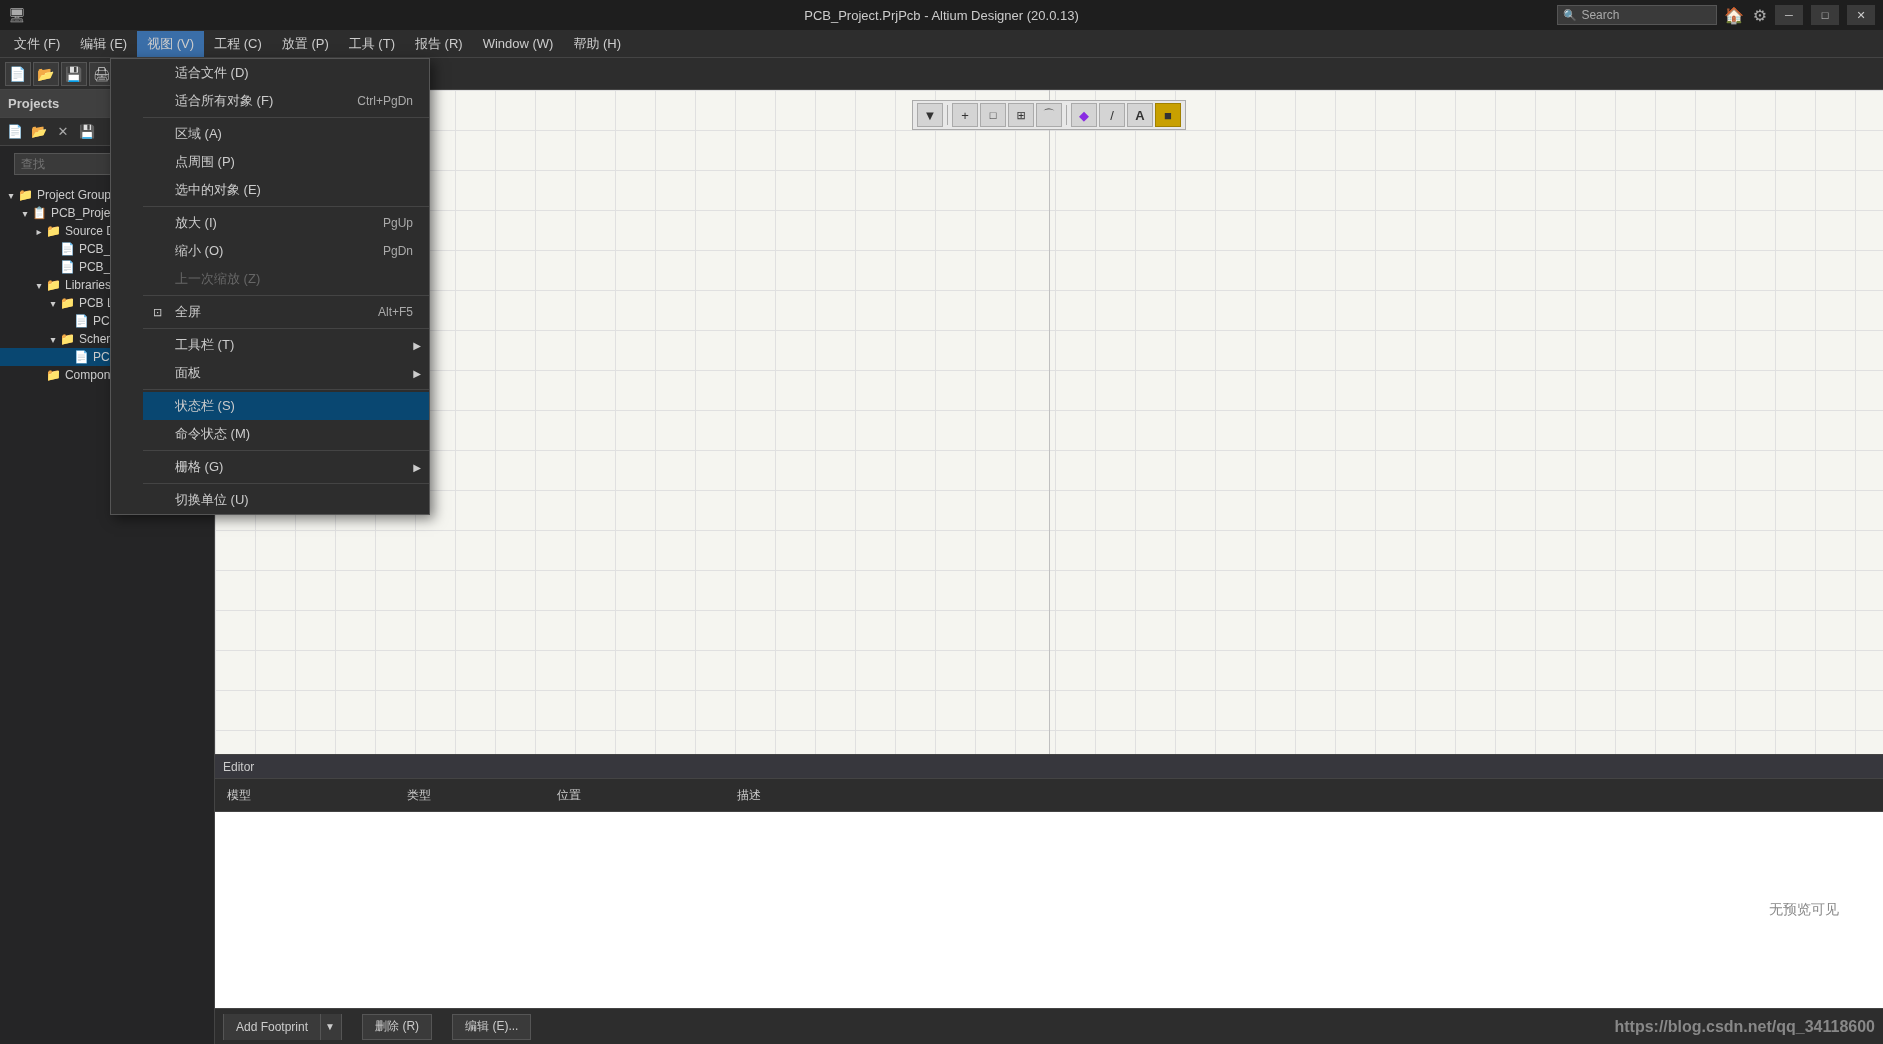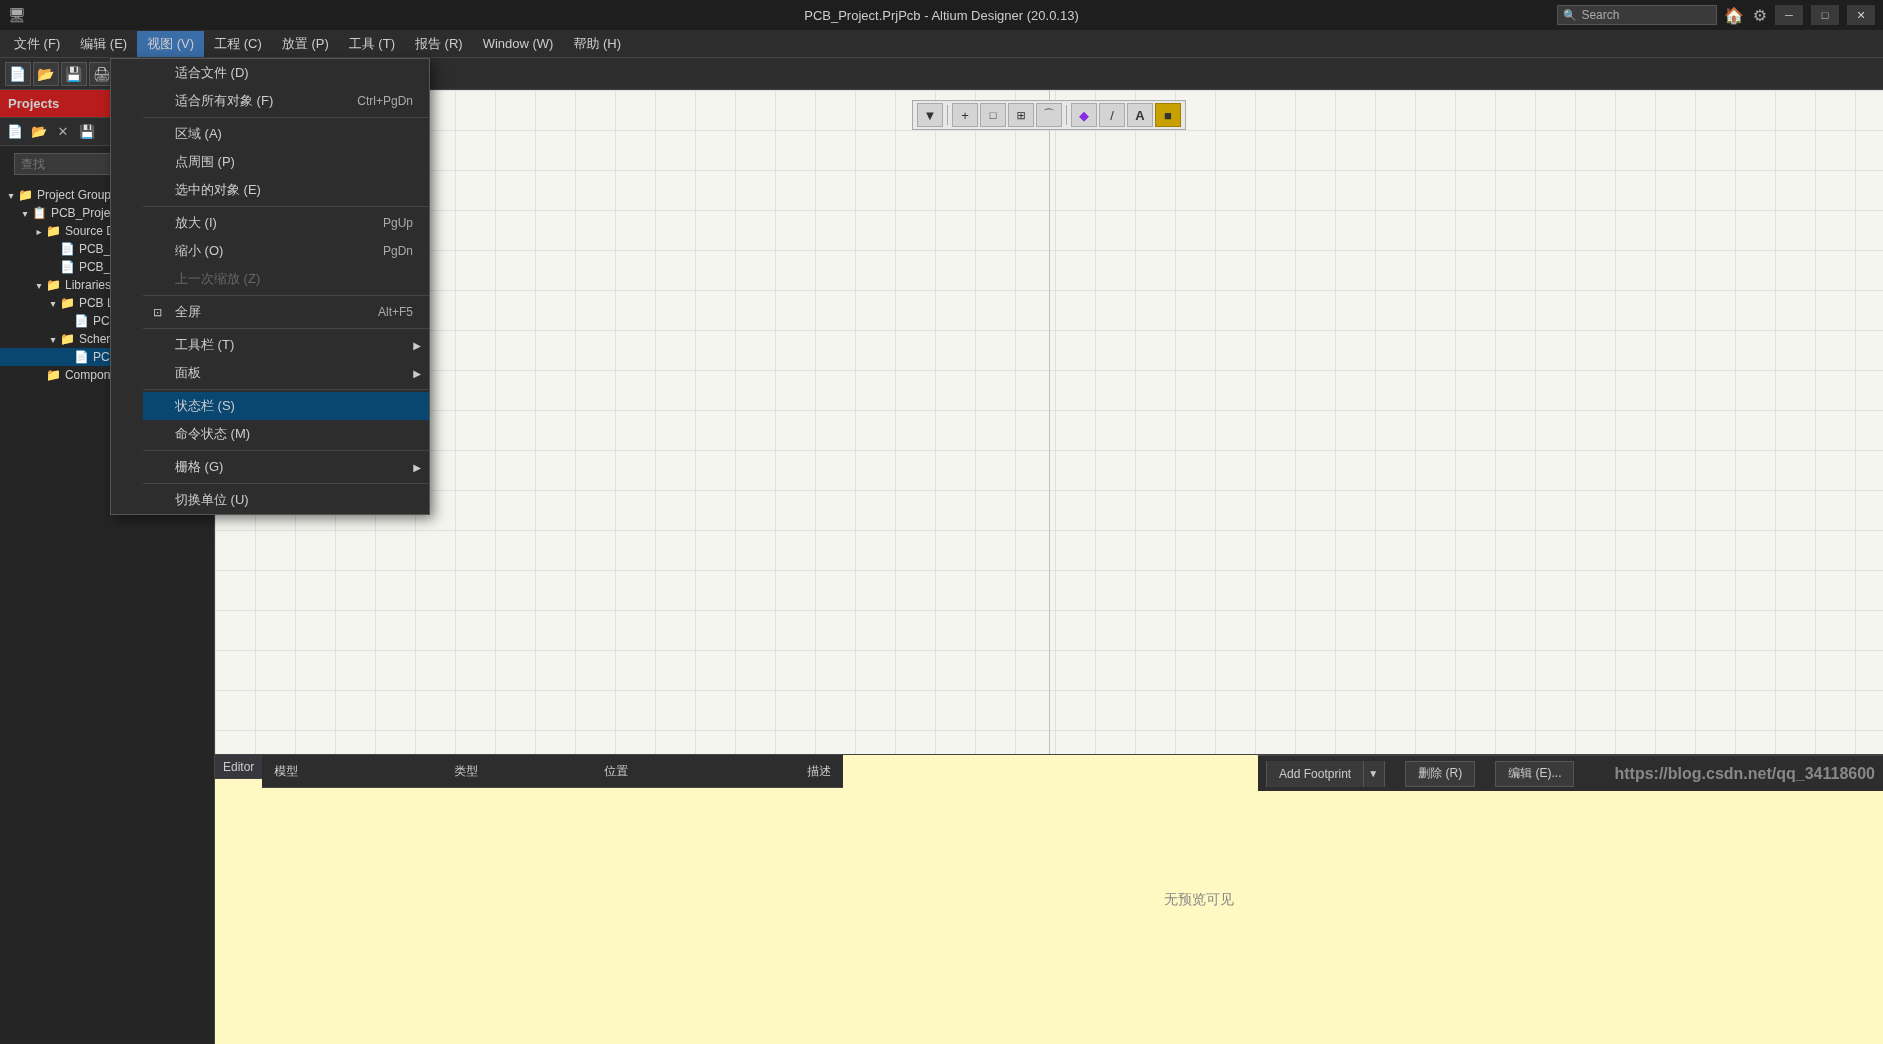--- a/index.html
+++ b/index.html
@@ -113,21 +113,21 @@
       width: 215px;
       min-width: 215px;
       background: #252526;
       border-right: 1px solid #444;
       display: flex;
       flex-direction: column;
       overflow: hidden;
     }
     #panel-header {
       height: 28px;
-      background: #b91c1c;
+      background: #404040;
       display: flex;
       align-items: center;
       padding: 0 8px;
       font-weight: bold;
       color: #ccc;
       font-size: 13px;
       border-bottom: 1px solid #444;
     }
     #panel-toolbar {
       height: 28px;
@@ -242,24 +242,24 @@
       top: 0;
       bottom: 0;
       width: 1px;
       background: #c0c0c0;
       left: 50%;
     }
 
     
     #bottom-panel {
       height: 290px;
-      background: #fef9c3;
+      background: #ffffff;
       border-top: 1px solid #444;
       display: flex;
-      flex-direction: row;
+      flex-direction: column;
     }
     #bottom-panel-header {
       height: 24px;
       background: #37373d;
       display: flex;
       align-items: center;
       padding: 0 8px;
       font-size: 12px;
       color: #ccc;
       border-bottom: 1px solid #444;
@@ -273,29 +273,29 @@
       padding: 16px 4px;
     }
     .table-col {
       color: #ccc;
       font-size: 12px;
       padding: 0 8px;
     }
     .col-model { width: 180px; }
     .col-type { width: 150px; }
     .col-pos { width: 180px; }
-    .col-desc { flex: 1; margin-left: 23px; }
+    .col-desc { flex: 1; }
     #bottom-content {
       flex: 1;
       display: flex;
       position: relative;
     }
     #bottom-empty {
       position: absolute;
-      right: 24px;
+      right: 44px;
       top: 50%;
       transform: translateY(-50%);
       color: #888;
       font-size: 14px;
     }
     #bottom-footer {
       height: 36px;
       background: #2d2d2d;
       display: flex;
       align-items: center;

